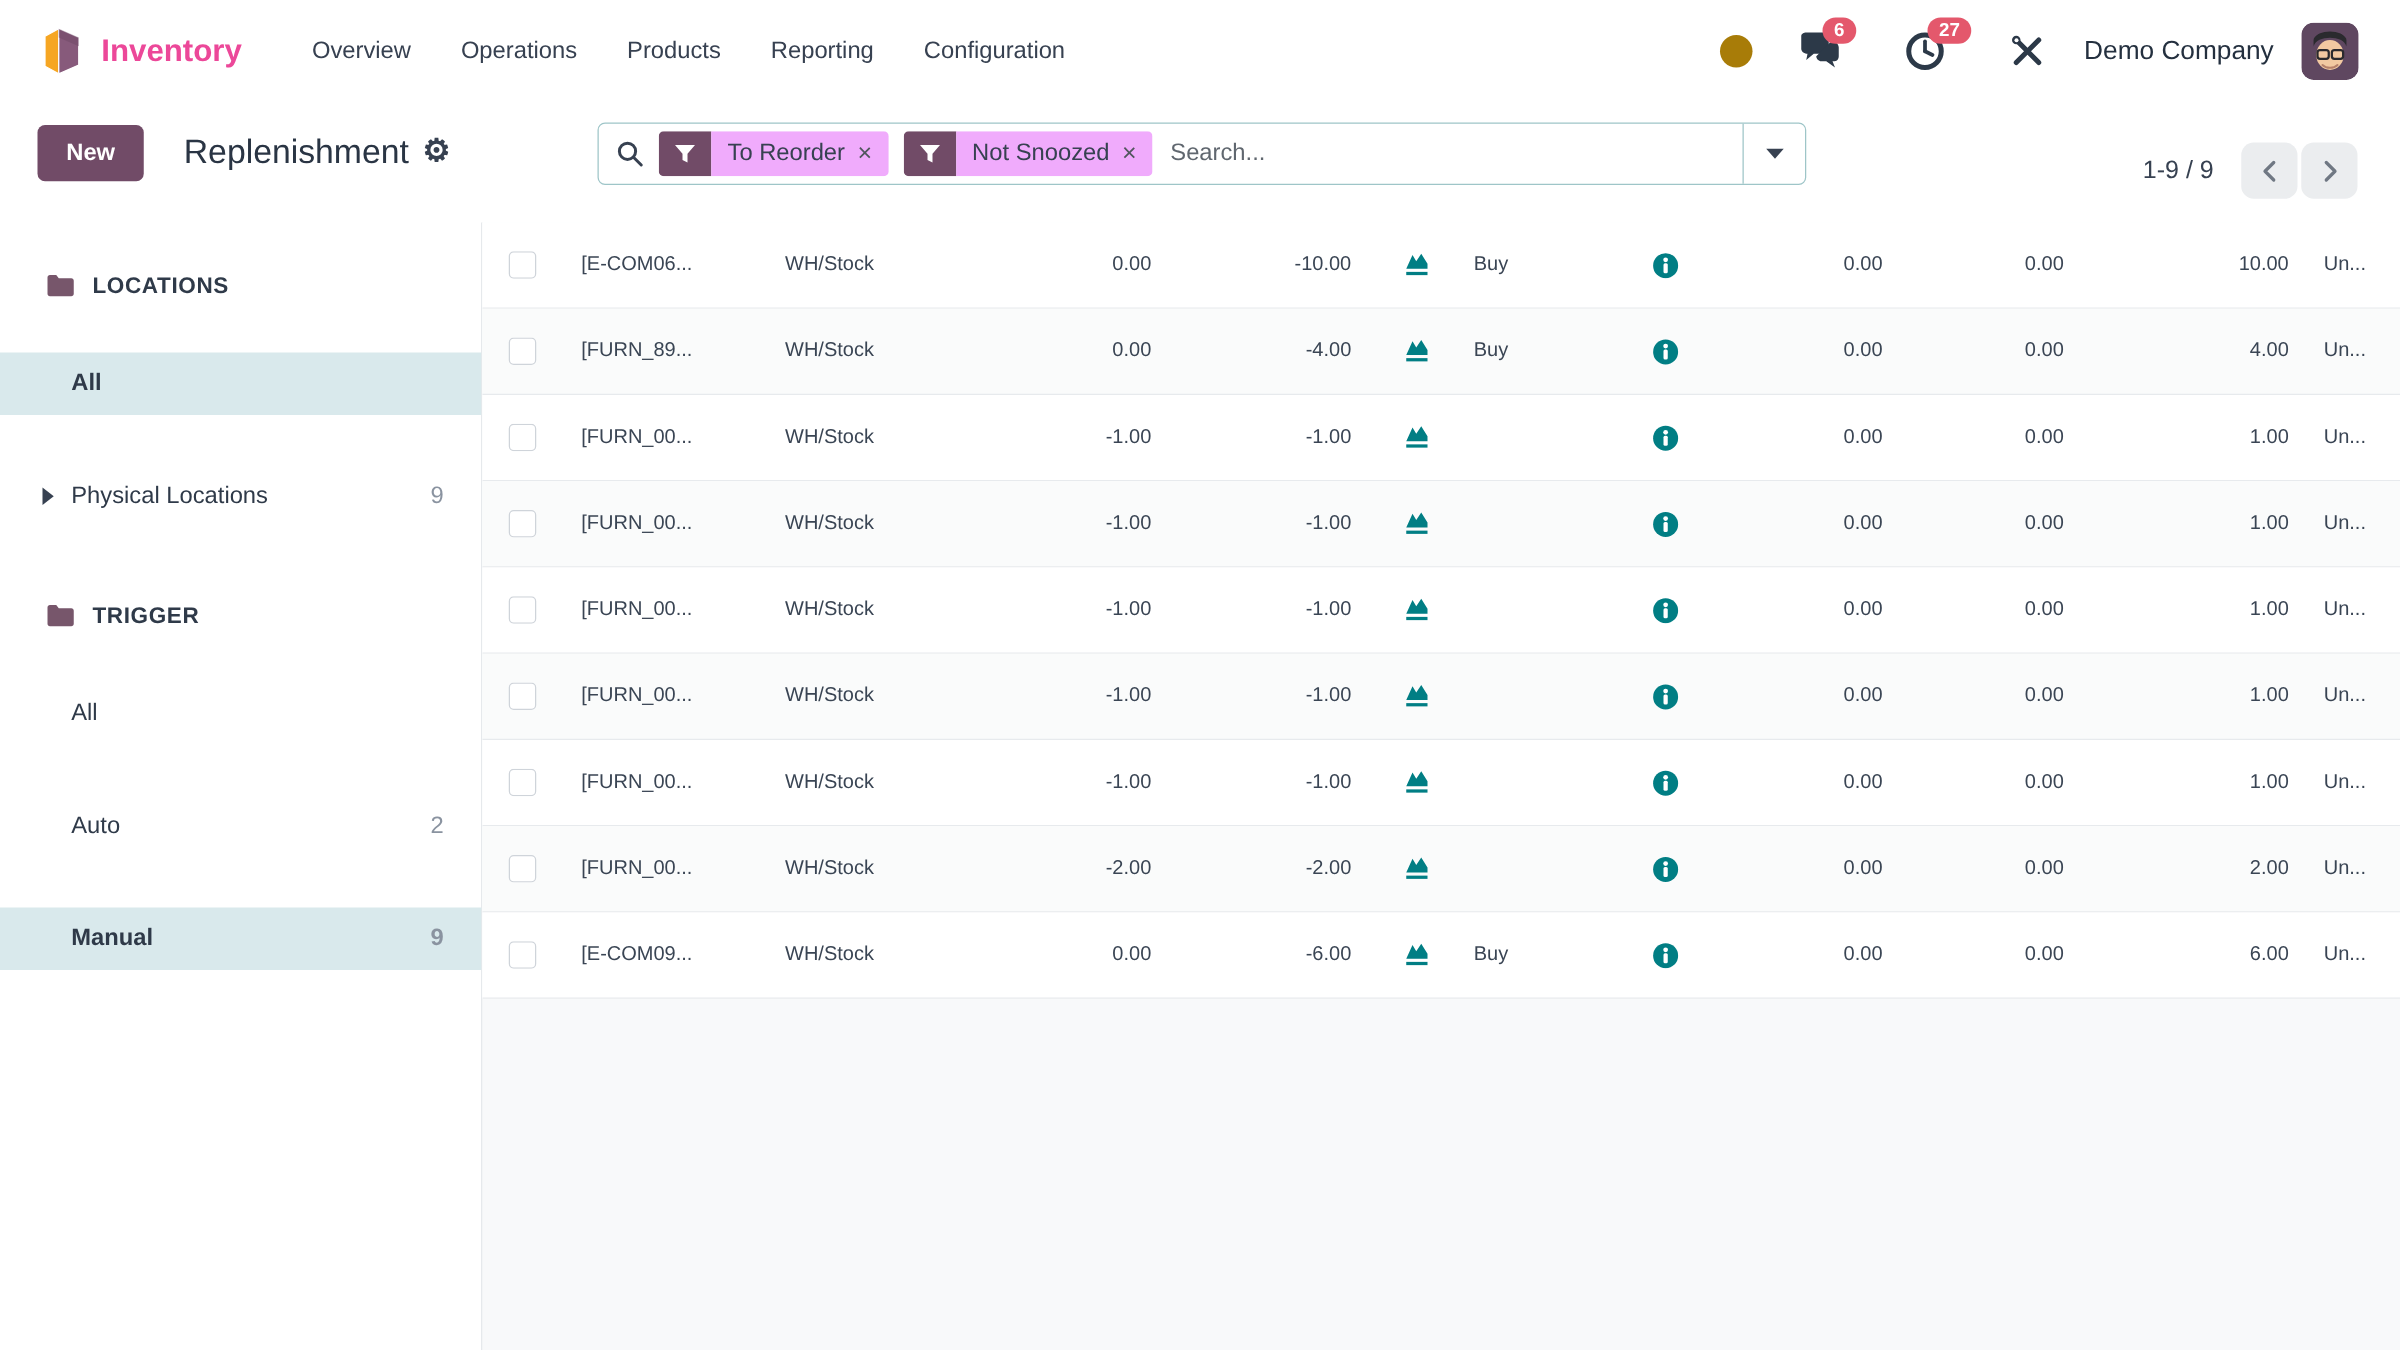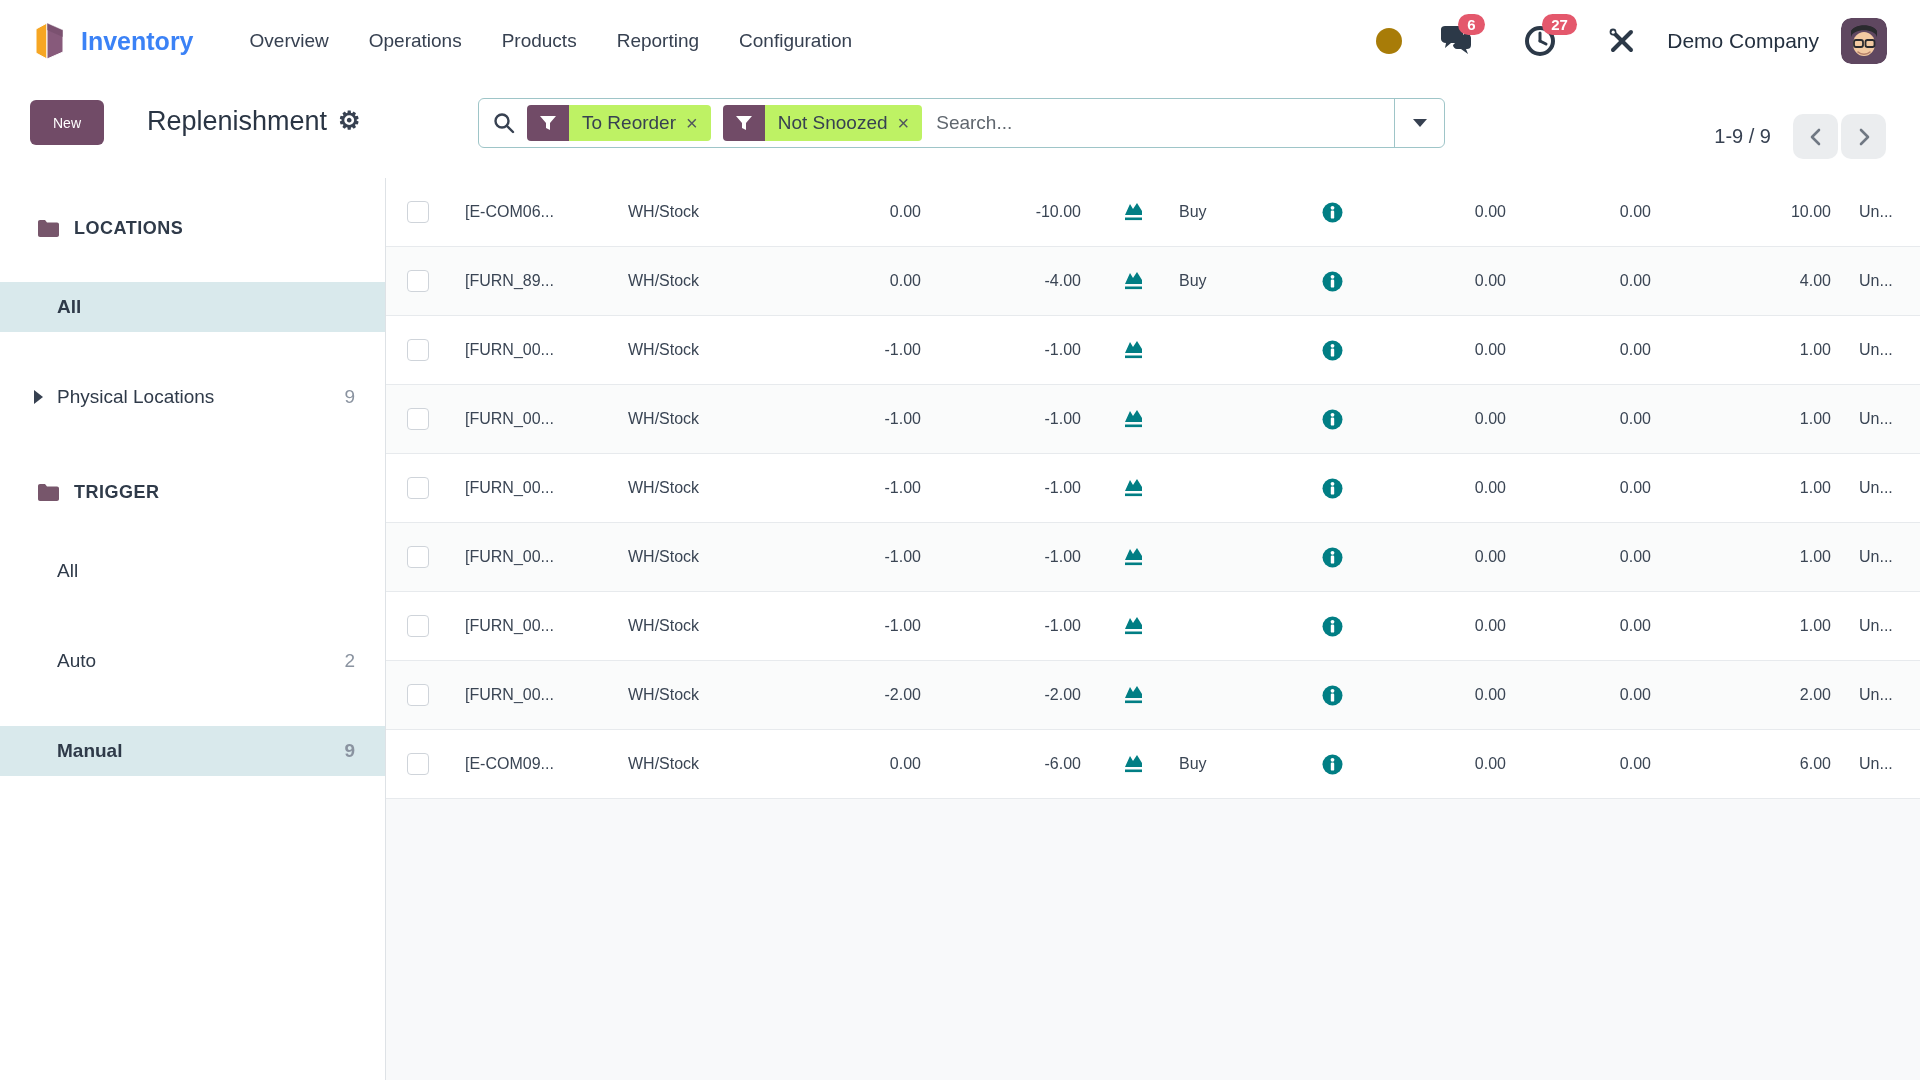--- a/index.html
+++ b/index.html
@@ -3,50 +3,50 @@
 <meta charset="utf-8">
 <style>
   * { margin:0; padding:0; box-sizing:border-box; }
   html,body { width:1920px; height:1080px; overflow:hidden; background:#fff;
     font-family:"Liberation Sans", sans-serif; color:#3a4554; }
 
   
   .navbar { position:absolute; left:0; top:0; width:1920px; height:82px;
     display:flex; align-items:center; background:#fff; padding:0 33px 0 29px; }
   .logo { width:40px; height:44px; flex:0 0 auto; }
-  .app-name { font-size:25px; font-weight:600; color:#3b82f6; margin-left:12px; }
+  .app-name { font-size:25px; font-weight:600; color:#ec4899; margin-left:12px; }
   .nav-menu { display:flex; margin-left:56px; }
   .nav-item { font-size:19px; color:#374151; margin-right:40px; cursor:pointer; }
   .nav-right { margin-left:auto; display:flex; align-items:center; }
   .status-dot { width:26px; height:26px; border-radius:50%; background:#a87c08; }
   .icon-wrap { position:relative; margin-left:36px; width:36px; height:36px;
     display:flex; align-items:center; justify-content:center; }
   .badge { position:absolute; top:-9px; left:20px; background:#e4586c; color:#fff;
     font-size:15px; font-weight:700; border-radius:999px; padding:3px 9px; line-height:1; }
   .company { font-size:21px; color:#24303f; margin-left:27px; }
   .avatar { width:46px; height:46px; border-radius:10px; margin-left:22px; overflow:hidden; }
 
   
   .control-panel { position:absolute; left:0; top:82px; width:1920px; height:96px; background:#fff; }
   .new-btn { position:absolute; left:30px; top:18px; height:45px; padding:0 23px;
-    background:#714B67; color:#fff; font-size:14px; font-weight:400; border:none;
+    background:#714B67; color:#fff; font-size:19px; font-weight:700; border:none;
     border-radius:6px; display:flex; align-items:center; cursor:pointer;
     font-family:"Liberation Sans", sans-serif; }
   .view-title { position:absolute; left:147px; top:24px; font-size:27px; color:#2a3544; }
   .gear { position:absolute; left:338px; top:24px; font-size:25px; color:#374151;
     font-weight:700; cursor:pointer; }
 
   .search-bar { position:absolute; left:478px; top:16px; width:967px; height:50px;
     border:1px solid #9ec5c8; border-radius:6px; display:flex; align-items:center;
     padding-left:14px; background:#fff; }
   .facet { display:flex; align-items:stretch; height:36px; margin-left:12px;
     border-radius:4px; overflow:hidden; flex:0 0 auto; }
   .facet-funnel { width:42px; background:#714B67; display:flex; align-items:center;
     justify-content:center; }
-  .facet-body { background:#bef264; display:flex; align-items:center; padding:0 13px;
+  .facet-body { background:#f0abfc; display:flex; align-items:center; padding:0 13px;
     font-size:19px; color:#374151; }
   .facet-x { margin-left:10px; color:#51565e; font-size:20px; cursor:pointer; }
   .search-placeholder { margin-left:14px; font-size:19px; color:#60676f; }
   .search-toggle { position:absolute; right:0; top:0; height:48px; width:50px;
     border-left:1px solid #9ec5c8; display:flex; align-items:center; justify-content:center;
     cursor:pointer; }
   .caret-down { width:0; height:0; border-left:7px solid transparent;
     border-right:7px solid transparent; border-top:8px solid #374151; }
 
   .pager { position:absolute; right:34px; top:32px; display:flex; align-items:center; }

